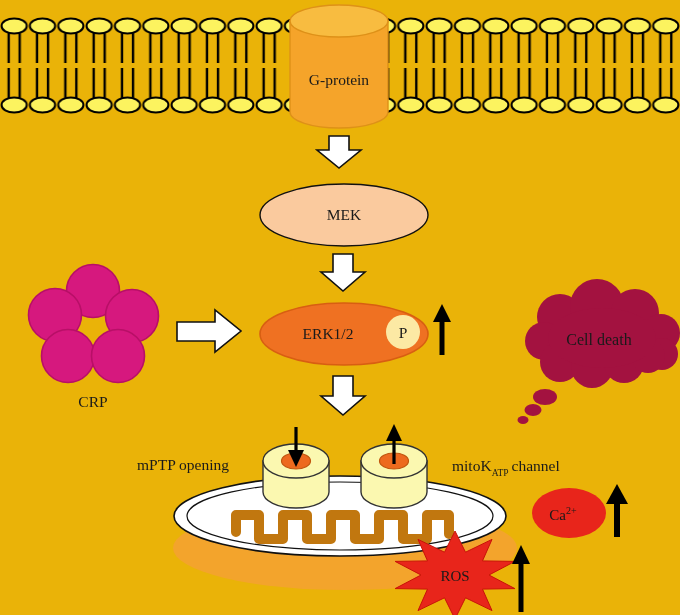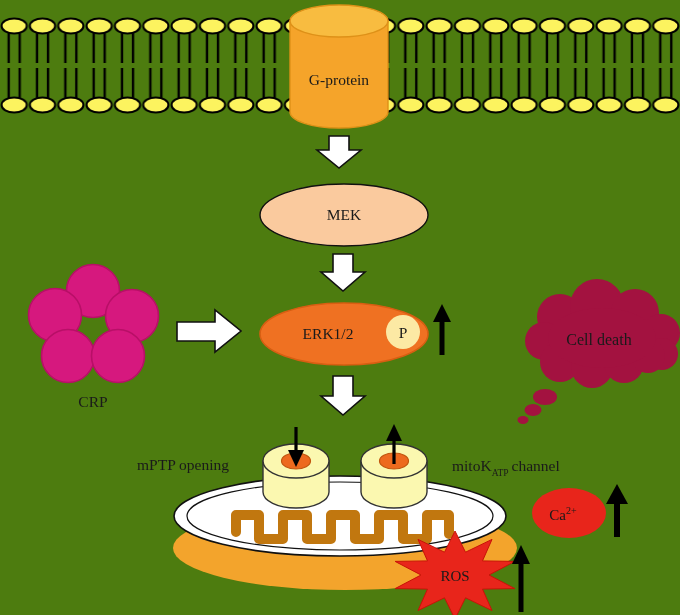--- a/index.html
+++ b/index.html
@@ -1,16 +1,16 @@
 <!DOCTYPE html>
 <html><head>
 <meta charset="utf-8">
 <style>
   html,body{margin:0;padding:0;background:#ffffff;}
-  .canvas{width:680px;height:615px;position:relative;overflow:hidden;background:#4d7c0f;}
+  .canvas{width:680px;height:615px;position:relative;overflow:hidden;background:#eab308;}
   svg{display:block;}
   text{font-family:"Liberation Serif","DejaVu Serif",serif;fill:#1a1a1a;}
   .lbl{font-size:15.5px;}
   .small-sub{font-size:9.5px;}
 </style>
 </head>
 <body>
 
 <div class="canvas">
 <svg width="680" height="615" viewBox="0 0 680 615">

